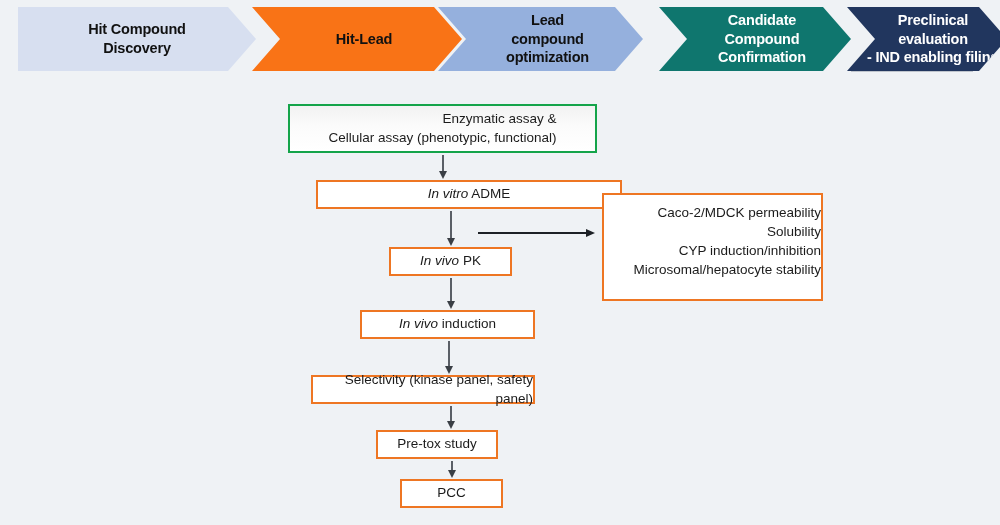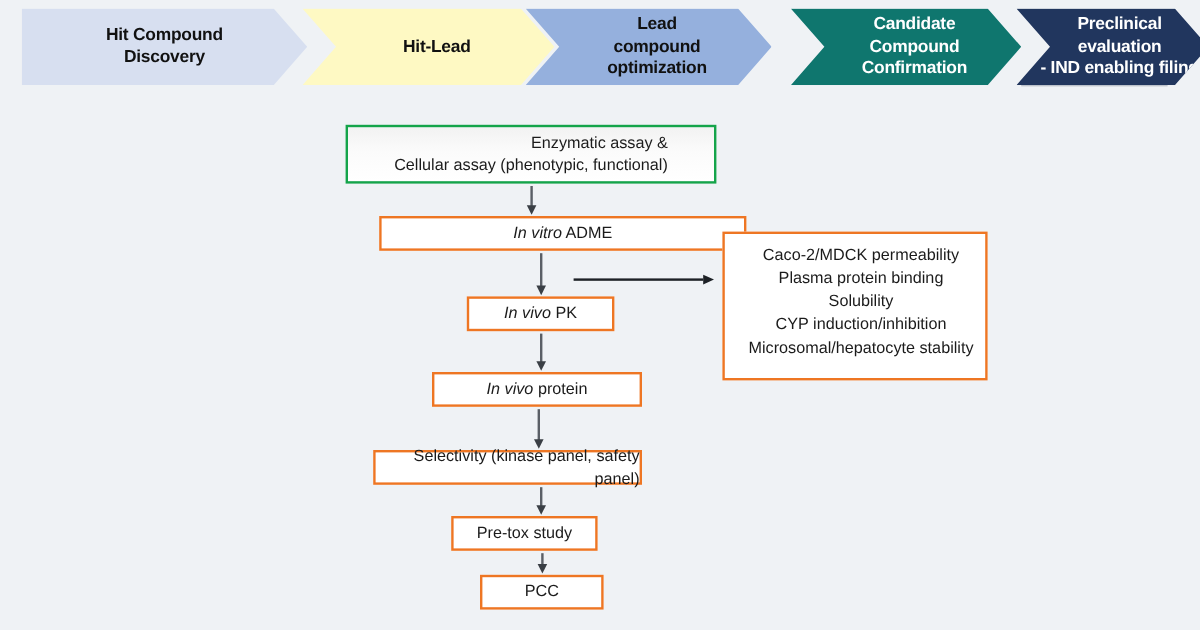--- a/index.html
+++ b/index.html
@@ -43,21 +43,21 @@
     padding: 0 6px;
     position: relative;
     z-index: 2;
   }
   .chev-dark .chev-label { color: #ffffff; }
   .chev-light .chev-label { color: #111111; }
 
   
   .c1 { left: 0px;   width: 238px; background: #d7dff0;
         clip-path: polygon(0 0, 210px 0, 238px 50%, 210px 100%, 0 100%); }
-  .c2 { left: 234px; width: 210px; background: #fef9c3;
+  .c2 { left: 234px; width: 210px; background: #f97316;
         clip-path: polygon(0 0, 182px 0, 210px 50%, 182px 100%, 0 100%, 28px 50%); }
   .c3 { left: 420px; width: 205px; background: #95b0dd;
         clip-path: polygon(0 0, 177px 0, 205px 50%, 177px 100%, 0 100%, 28px 50%); }
   .c4 { left: 641px; width: 192px; background: #0f766e;
         clip-path: polygon(0 0, 164px 0, 192px 50%, 164px 100%, 0 100%, 28px 50%); }
   .c5 { left: 829px; width: 160px; background: #21365e;
         clip-path: polygon(0 0, 132px 0, 160px 50%, 132px 100%, 0 100%, 28px 50%); }
   .c3 .chev-label, .c4 .chev-label { margin-left: 14px; }
   .c2 .chev-label { margin-left: 14px; }
   .c5 .chev-label { margin-left: 12px; }
@@ -92,29 +92,29 @@
   #node-assay   { left: 288px; top: 104px; width: 309px; height: 49px; }
   #node-adme    { left: 316px; top: 180px; width: 306px; height: 29px; }
   #node-pk      { left: 389px; top: 247px; width: 123px; height: 29px; }
   #node-efficacy{ left: 360px; top: 310px; width: 175px; height: 29px; }
   #node-select  { left: 311px; top: 375px; width: 224px; height: 29px; }
   #node-pretox  { left: 376px; top: 430px; width: 122px; height: 29px; }
   #node-pcc     { left: 400px; top: 479px; width: 103px; height: 29px; }
 
   #node-detail {
     position: absolute;
-    left: 602px; top: 193px; width: 221px; height: 124px;
+    left: 602px; top: 193px; width: 221px; height: 108px;
     border: 2.2px solid #ee7623;
     background: #ffffff;
     box-sizing: border-box;
     padding: 8px 0 0 10px;
     font-size: 13.5px;
     color: #1b1b1b;
     line-height: 1.42;
-    text-align: center;
+    text-align: right;
     display: block;
   }
   #node-detail .detail-line { white-space: nowrap; }
 
   em.ital { font-style: italic; }
 
   
   .arrow-v {
     position: absolute;
     width: 1.6px;
@@ -214,21 +214,21 @@
 <div class="arrow-v" id="arrow-adme-pk"></div>
 <div id="arrow-h"></div>
 
 <div class="node node-orange" id="node-pk">
   <div><em class="ital">In vivo</em><span> PK</span></div>
 </div>
 
 <div class="arrow-v" id="arrow-pk-efficacy"></div>
 
 <div class="node node-orange" id="node-efficacy">
-  <div><em class="ital">In vivo</em><span> protein</span></div>
+  <div><em class="ital">In vivo</em><span> induction</span></div>
 </div>
 
 <div class="arrow-v" id="arrow-eff-select"></div>
 
 <div class="node node-orange" id="node-select">
   <span>Selectivity (kinase panel, safety panel)</span>
 </div>
 
 <div class="arrow-v" id="arrow-select-pretox"></div>
 
@@ -237,17 +237,16 @@
 </div>
 
 <div class="arrow-v" id="arrow-pretox-pcc"></div>
 
 <div class="node node-orange" id="node-pcc">
   <span>PCC</span>
 </div>
 
 <div id="node-detail">
   <div class="detail-line">Caco-2/MDCK permeability</div>
-  <div class="detail-line">Plasma protein binding</div>
   <div class="detail-line">Solubility</div>
   <div class="detail-line">CYP induction/inhibition</div>
   <div class="detail-line">Microsomal/hepatocyte stability</div>
 </div>
 
 </body></html>

